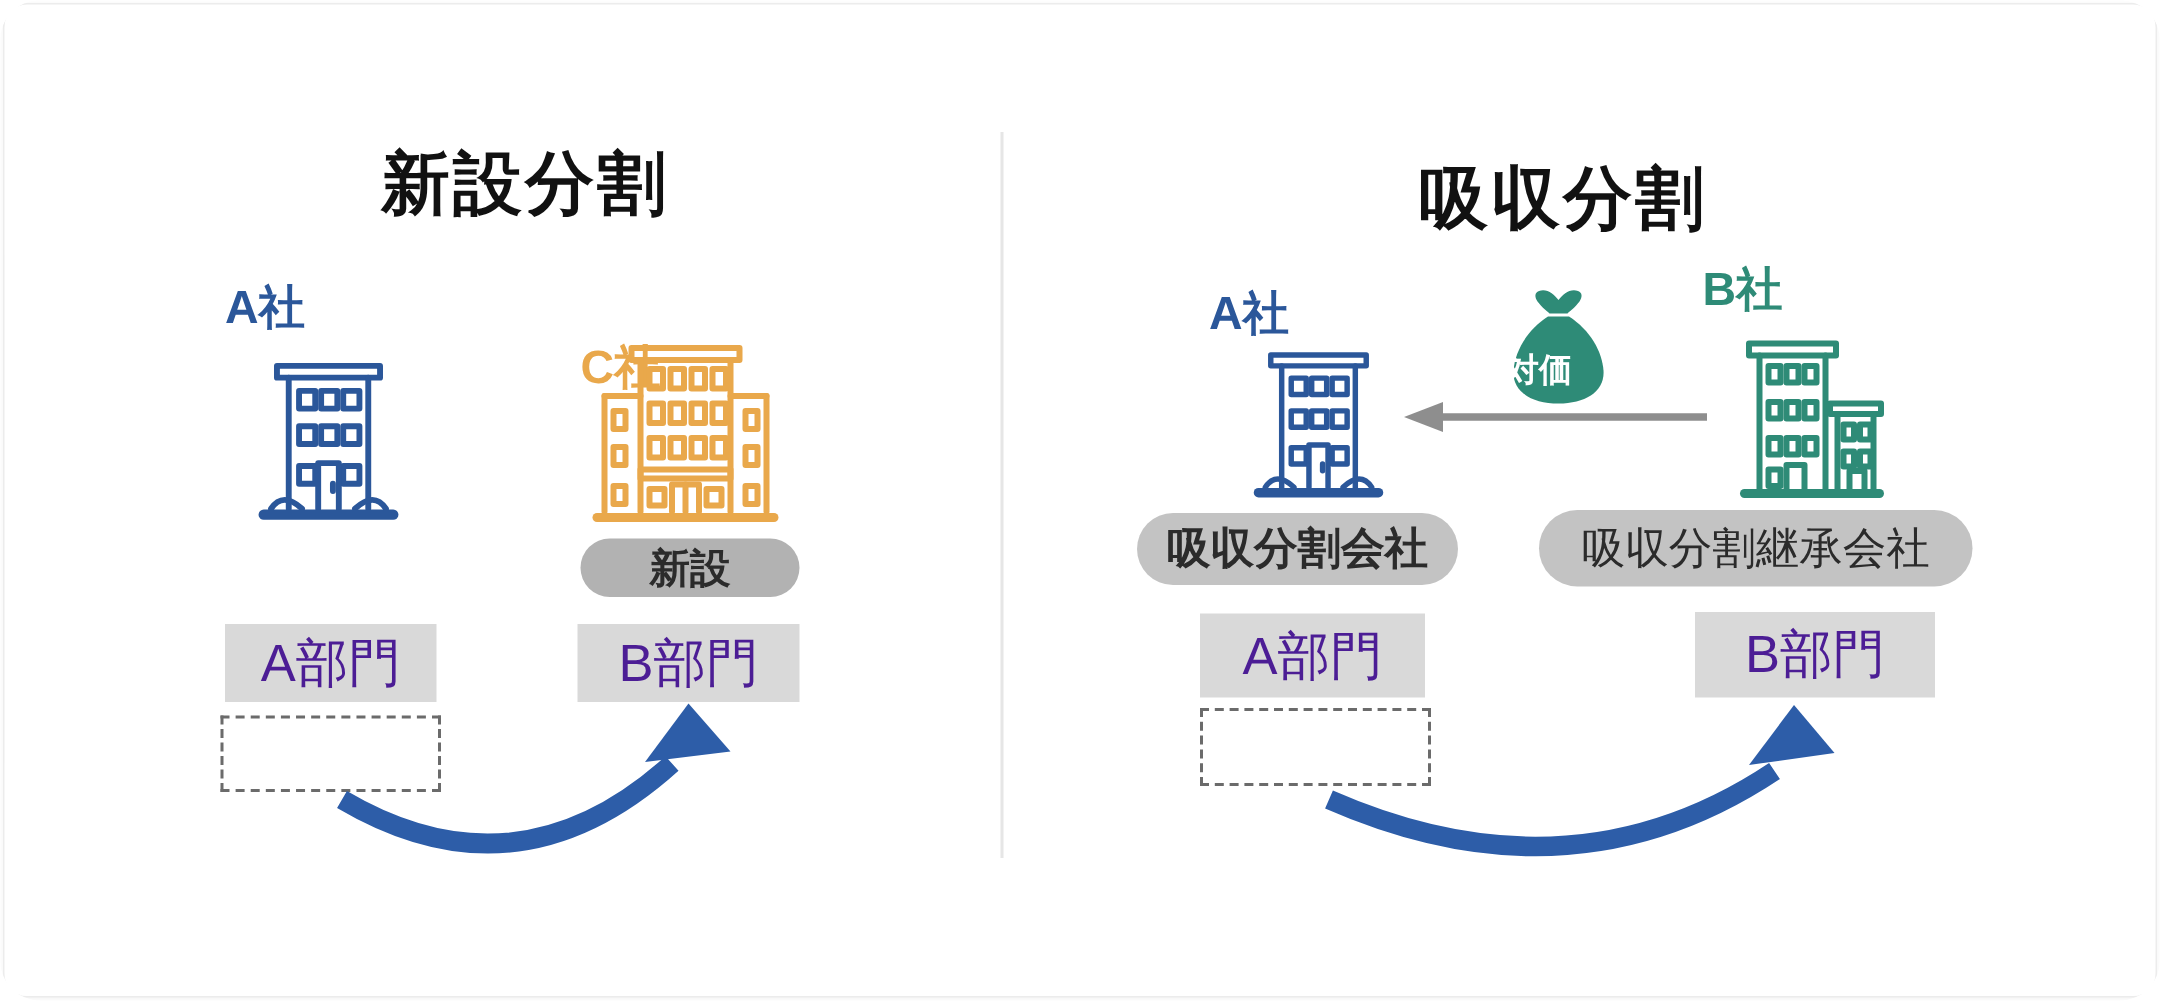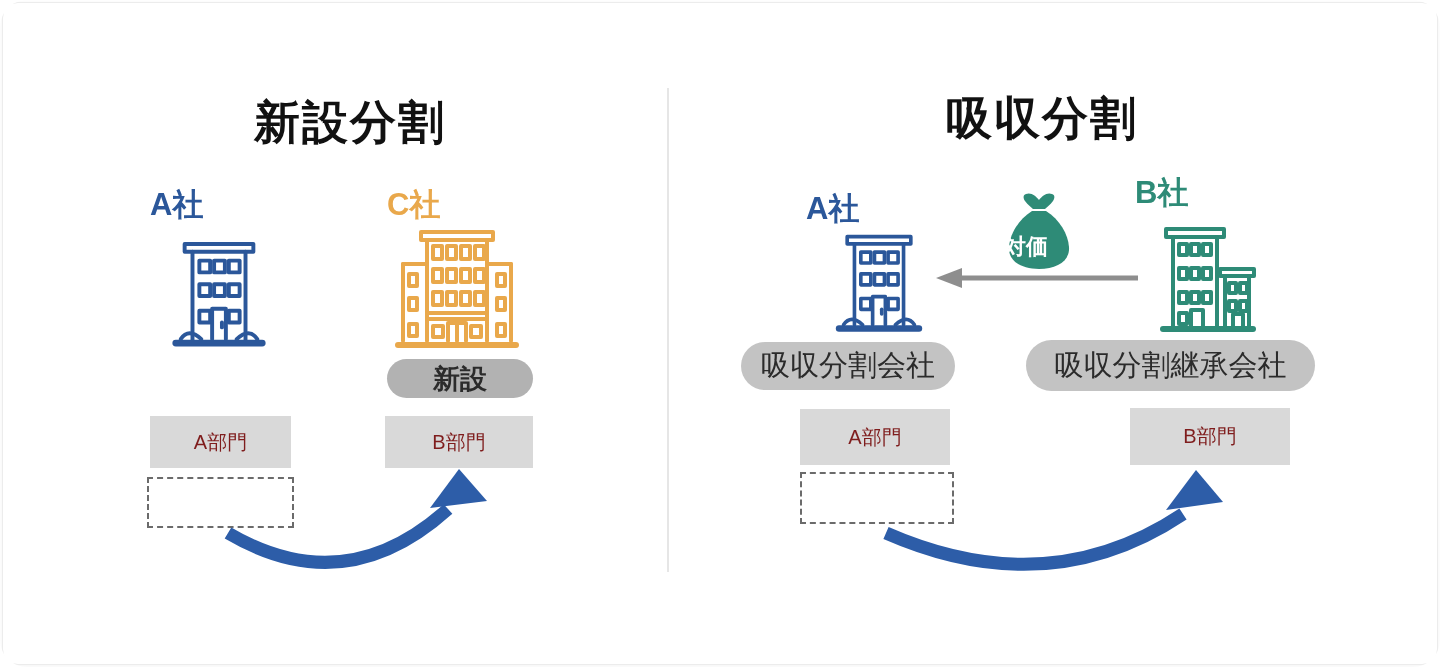--- a/index.html
+++ b/index.html
@@ -33,27 +33,27 @@
     letter-spacing: 2px;
     white-space: nowrap;
   }
   .company-label {
     font-size: 31px;
     font-weight: 700;
     text-align: left;
     white-space: nowrap;
   }
   .blue-text   { color: var(--color-blue, #2b579a); }
-  .orange-text { color: var(--color-orange, #e9a84b); }
+  .orange-text { color: var(--color-orange, #e9a84b); margin-top: 40px; }
   .teal-text   { color: var(--color-teal, #2e8b77); }
 
   .gray-box {
     background: var(--color-box-gray, #d9d9d9);
-    color: #7f1d1d;
-    font-size: 20px;
+    color: #4c1d95;
+    font-size: 35px;
     text-align: center;
     display: flex;
     align-items: center;
     justify-content: center;
     white-space: nowrap;
   }
   .pill {
     background: var(--color-pill-gray, #c3c3c3);
     color: #2b2b2b;
     font-size: 29px;
@@ -185,21 +185,21 @@
     <div class="abs dashed-box" style="left:147px; top:477px; width:143px; height:47px;"></div>
 
     <svg class="abs" style="left:205px; top:455px;" width="295" height="130" viewBox="0 0 295 130">
       <path class="split-arrow-path" d="M23 78 Q140 147 243 54"></path>
       <polygon class="split-arrow-head" points="254,14 225,53 282,46"></polygon>
     </svg>
   </div>
 
   <div>
 
-    <div class="abs panel-title" style="left:852px; top:88px; width:380px;">吸収分割</div>
+    <div class="abs panel-title" style="left:852px; top:102px; width:380px;">吸収分割</div>
 
     <div class="abs company-label blue-text" style="left:806px; top:188px; width:140px;">A社</div>
 
     <svg class="abs icon-stroke stroke-blue" style="left:835px; top:233px;" width="88" height="100" viewBox="0 0 96 110">
       <rect x="13" y="4" width="70" height="8"></rect>
       <path d="M21 12 V101"></path>
       <path d="M75 12 V101"></path>
       <rect x="28" y="21" width="11" height="12"></rect>
       <rect x="43" y="21" width="11" height="12"></rect>
       <rect x="58" y="21" width="11" height="12"></rect>
@@ -247,21 +247,21 @@
       <path d="M66 50 V100"></path>
       <path d="M90 50 V100"></path>
       <rect x="70" y="57" width="7" height="10"></rect>
       <rect x="81" y="57" width="7" height="10"></rect>
       <rect x="70" y="75" width="7" height="10"></rect>
       <rect x="81" y="75" width="7" height="10"></rect>
       <path d="M74 100 V88 H84 V100"></path>
       <path d="M4 103 H94" style="stroke-width:6"></path>
     </svg>
 
-    <div class="abs pill" style="left:741px; top:342px; width:214px; height:48px;">吸収分割会社</div>
+    <div class="abs pill" style="left:758px; top:342px; width:214px; height:48px;font-weight:bold;">吸収分割会社</div>
 
     <div class="abs pill" style="left:1026px; top:340px; width:289px; height:51px;">吸収分割継承会社</div>
 
     <div class="abs gray-box" style="left:800px; top:409px; width:150px; height:56px;">A部門</div>
 
     <div class="abs gray-box" style="left:1130px; top:408px; width:160px; height:57px;">B部門</div>
 
     <div class="abs dashed-box" style="left:800px; top:472px; width:150px; height:48px;"></div>
 
     <svg class="abs" style="left:862px; top:455px;" width="372" height="132" viewBox="0 0 372 132">

